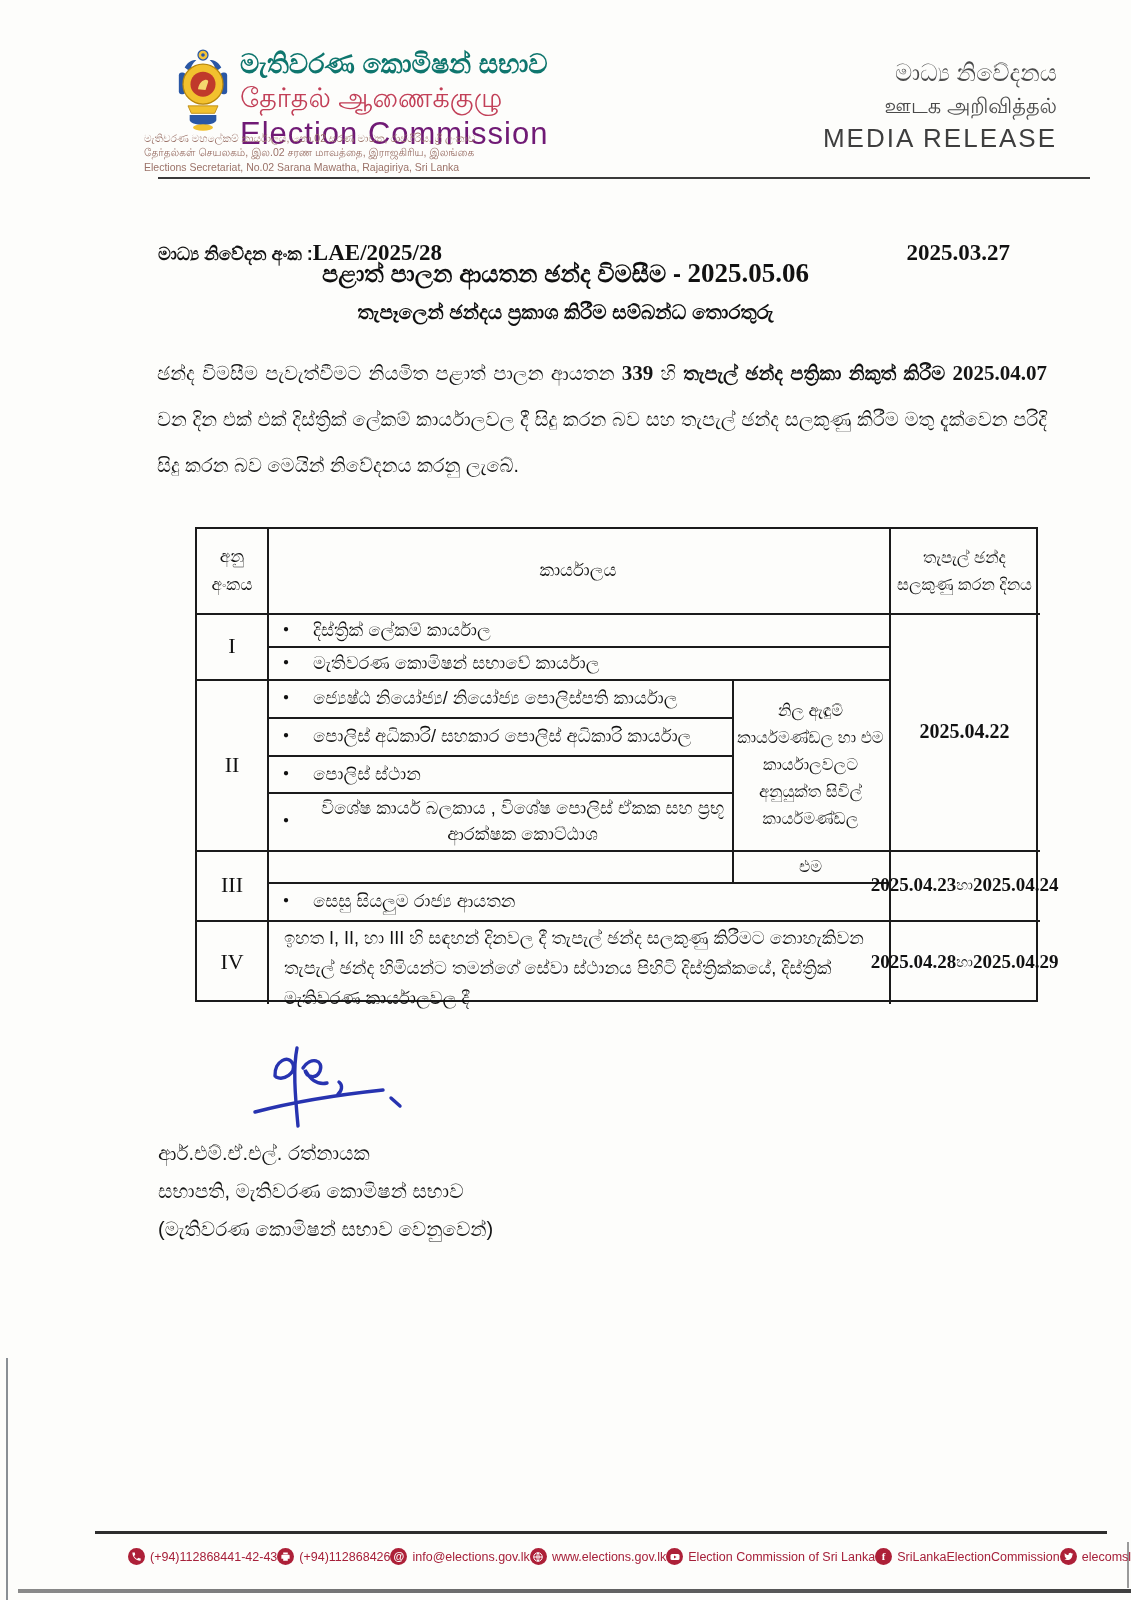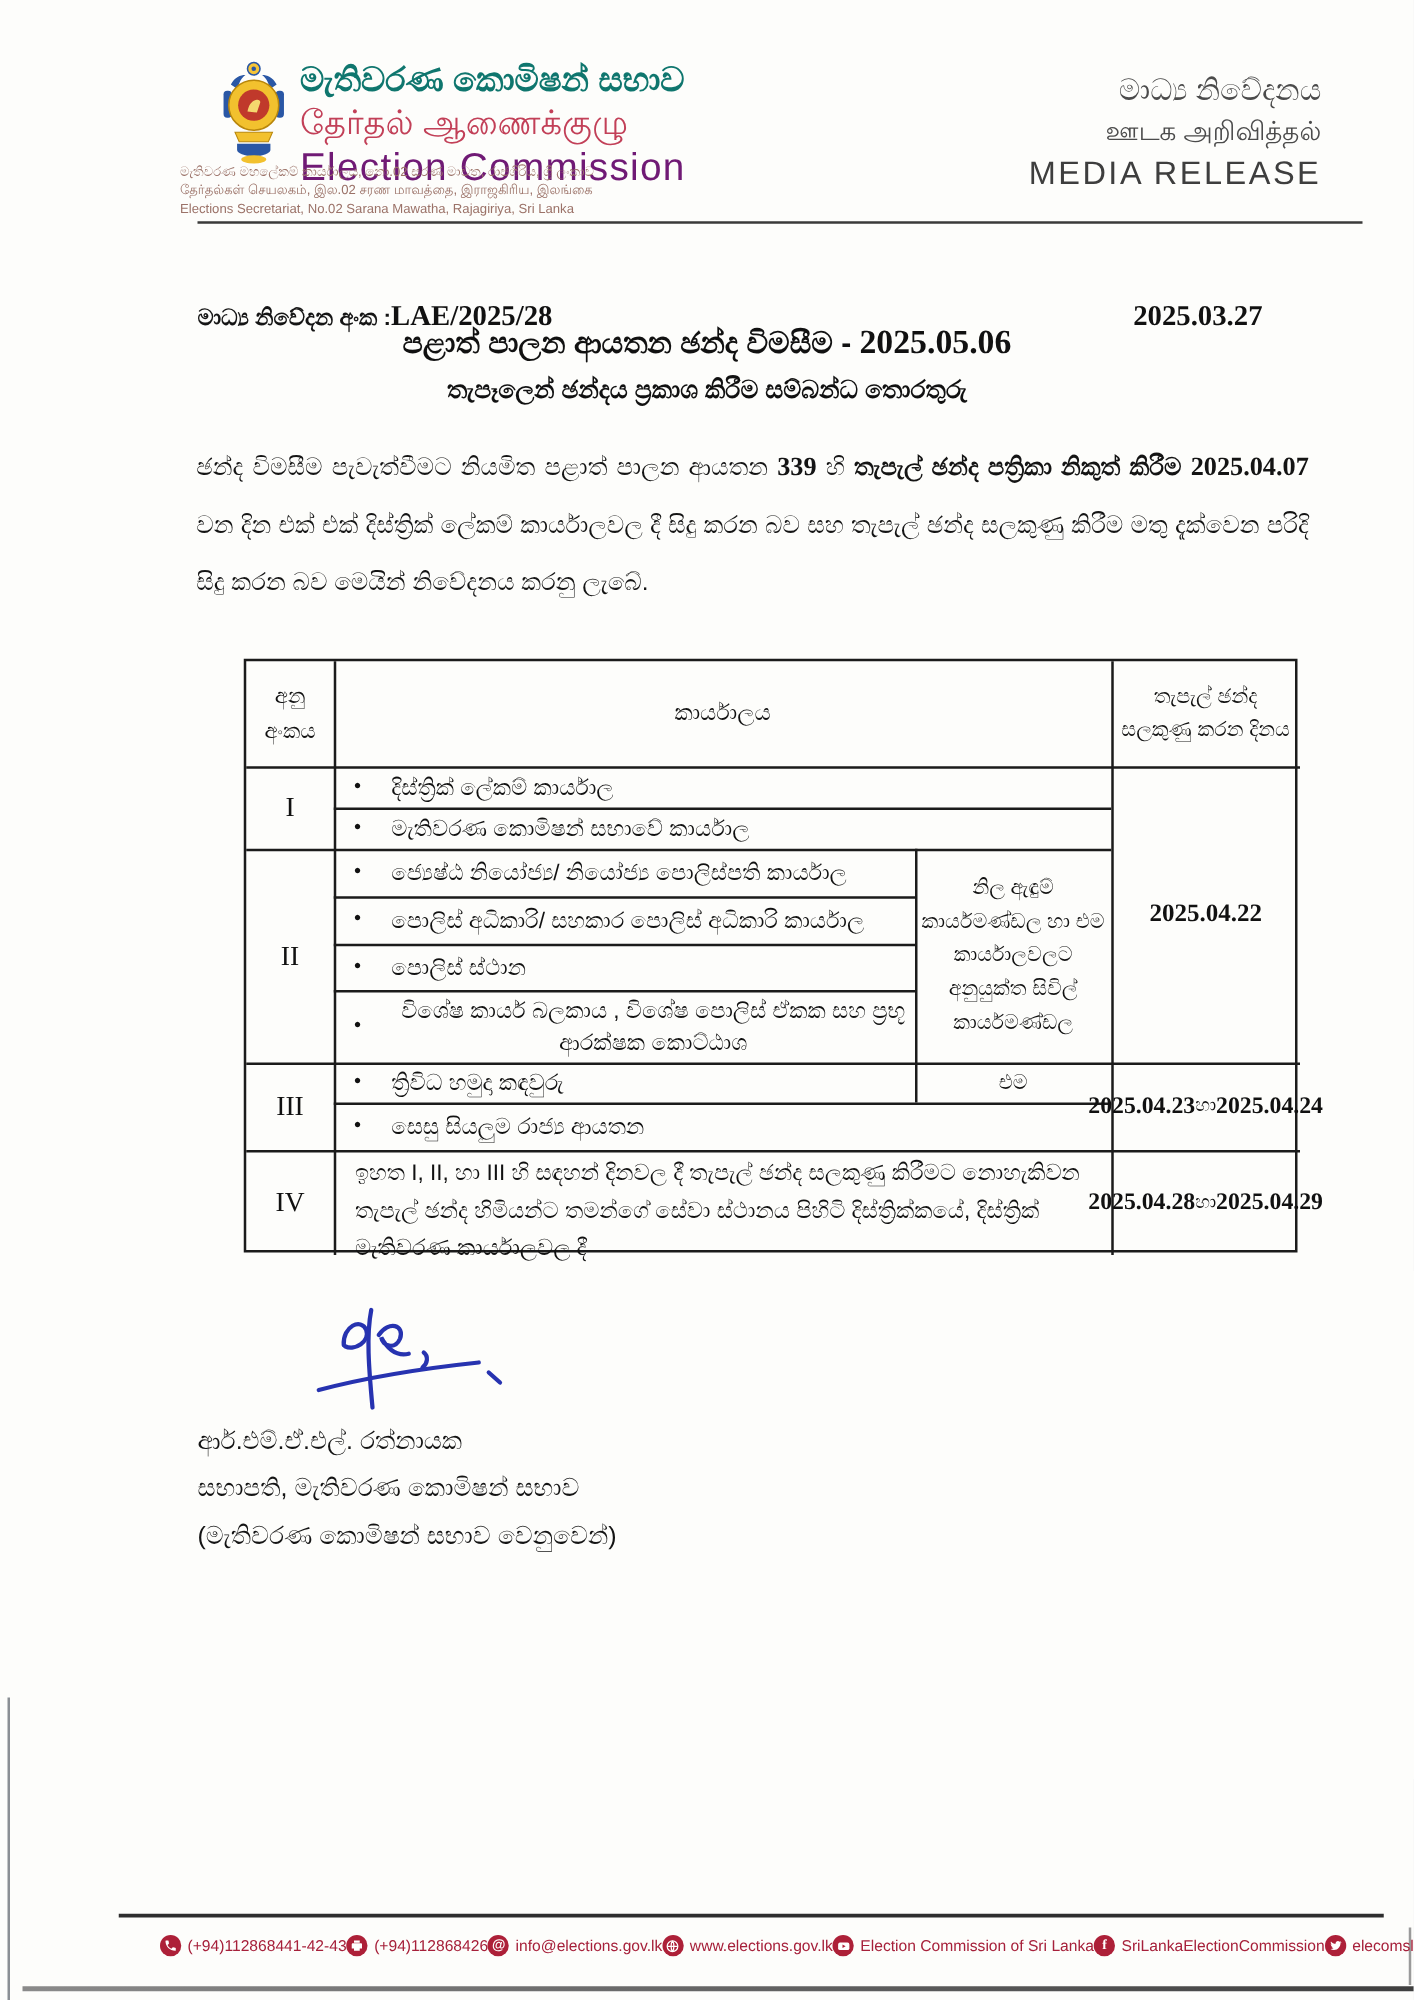--- a/index.html
+++ b/index.html
@@ -159,21 +159,20 @@
 
     <div class="cell roman" style="left:0; top:150px; width:70px; height:171px;">II</div>
     <div class="item" style="left:70px; top:150px; width:465px; height:38px;">ජ්‍යෙෂ්ඨ නියෝජ්‍ය/ නියෝජ්‍ය පොලිස්පති කාර්යාල</div>
     <div class="item" style="left:70px; top:188px; width:465px; height:38px;">පොලිස් අධිකාරි/ සහකාර පොලිස් අධිකාරි කාර්යාල</div>
     <div class="item" style="left:70px; top:226px; width:465px; height:37px;">පොලිස් ස්ථාන</div>
     <div class="item" style="left:70px; top:263px; width:465px; height:58px;">විශේෂ කාර්ය බලකාය , විශේෂ පොලිස් ඒකක සහ ප්‍රභූ ආරක්ෂක කොට්ඨාශ</div>
     <div class="cell side-note" style="left:535px; top:150px; width:157px; height:171px;">නිල ඇඳුම් කාර්යමණ්ඩල හා එම කාර්යාලවලට අනුයුක්ත සිවිල් කාර්යමණ්ඩල</div>
     <div class="cell datecell" style="left:692px; top:84px; width:151px; height:237px;">2025.04.22</div>
 
     <div class="cell roman" style="left:0; top:321px; width:70px; height:70px;">III</div>
-    <div class="item" style="left:70px; top:321px; width:465px; height:32px;">ත්‍රිවිධ හමුදා කඳවුරු</div>
     <div class="cell" style="left:535px; top:321px; width:157px; height:32px; font-size:16.5px;">එම</div>
     <div class="item" style="left:70px; top:353px; width:622px; height:38px;">සෙසු සියලුම රාජ්‍ය ආයතන</div>
     <div class="cell date3" style="left:692px; top:321px; width:151px; height:70px;">
       <div class="dt">2025.04.23</div>
       <div class="cj">හා</div>
       <div class="dt">2025.04.24</div>
     </div>
 
     <div class="cell roman" style="left:0; top:391px; width:70px; height:84px;">IV</div>
     <div class="iv-text" style="left:70px; top:391px; width:622px; height:84px;padding-left:17px;">ඉහත I, II, හා  III හි සඳහන් දිනවල දී තැපැල් ඡන්ද සලකුණු කිරීමට නොහැකිවන තැපැල් ඡන්ද හිමියන්ට තමන්ගේ සේවා ස්ථානය පිහිටි දිස්ත්‍රික්කයේ, දිස්ත්‍රික්  මැතිවරණ කාර්යාලවල දී</div>

